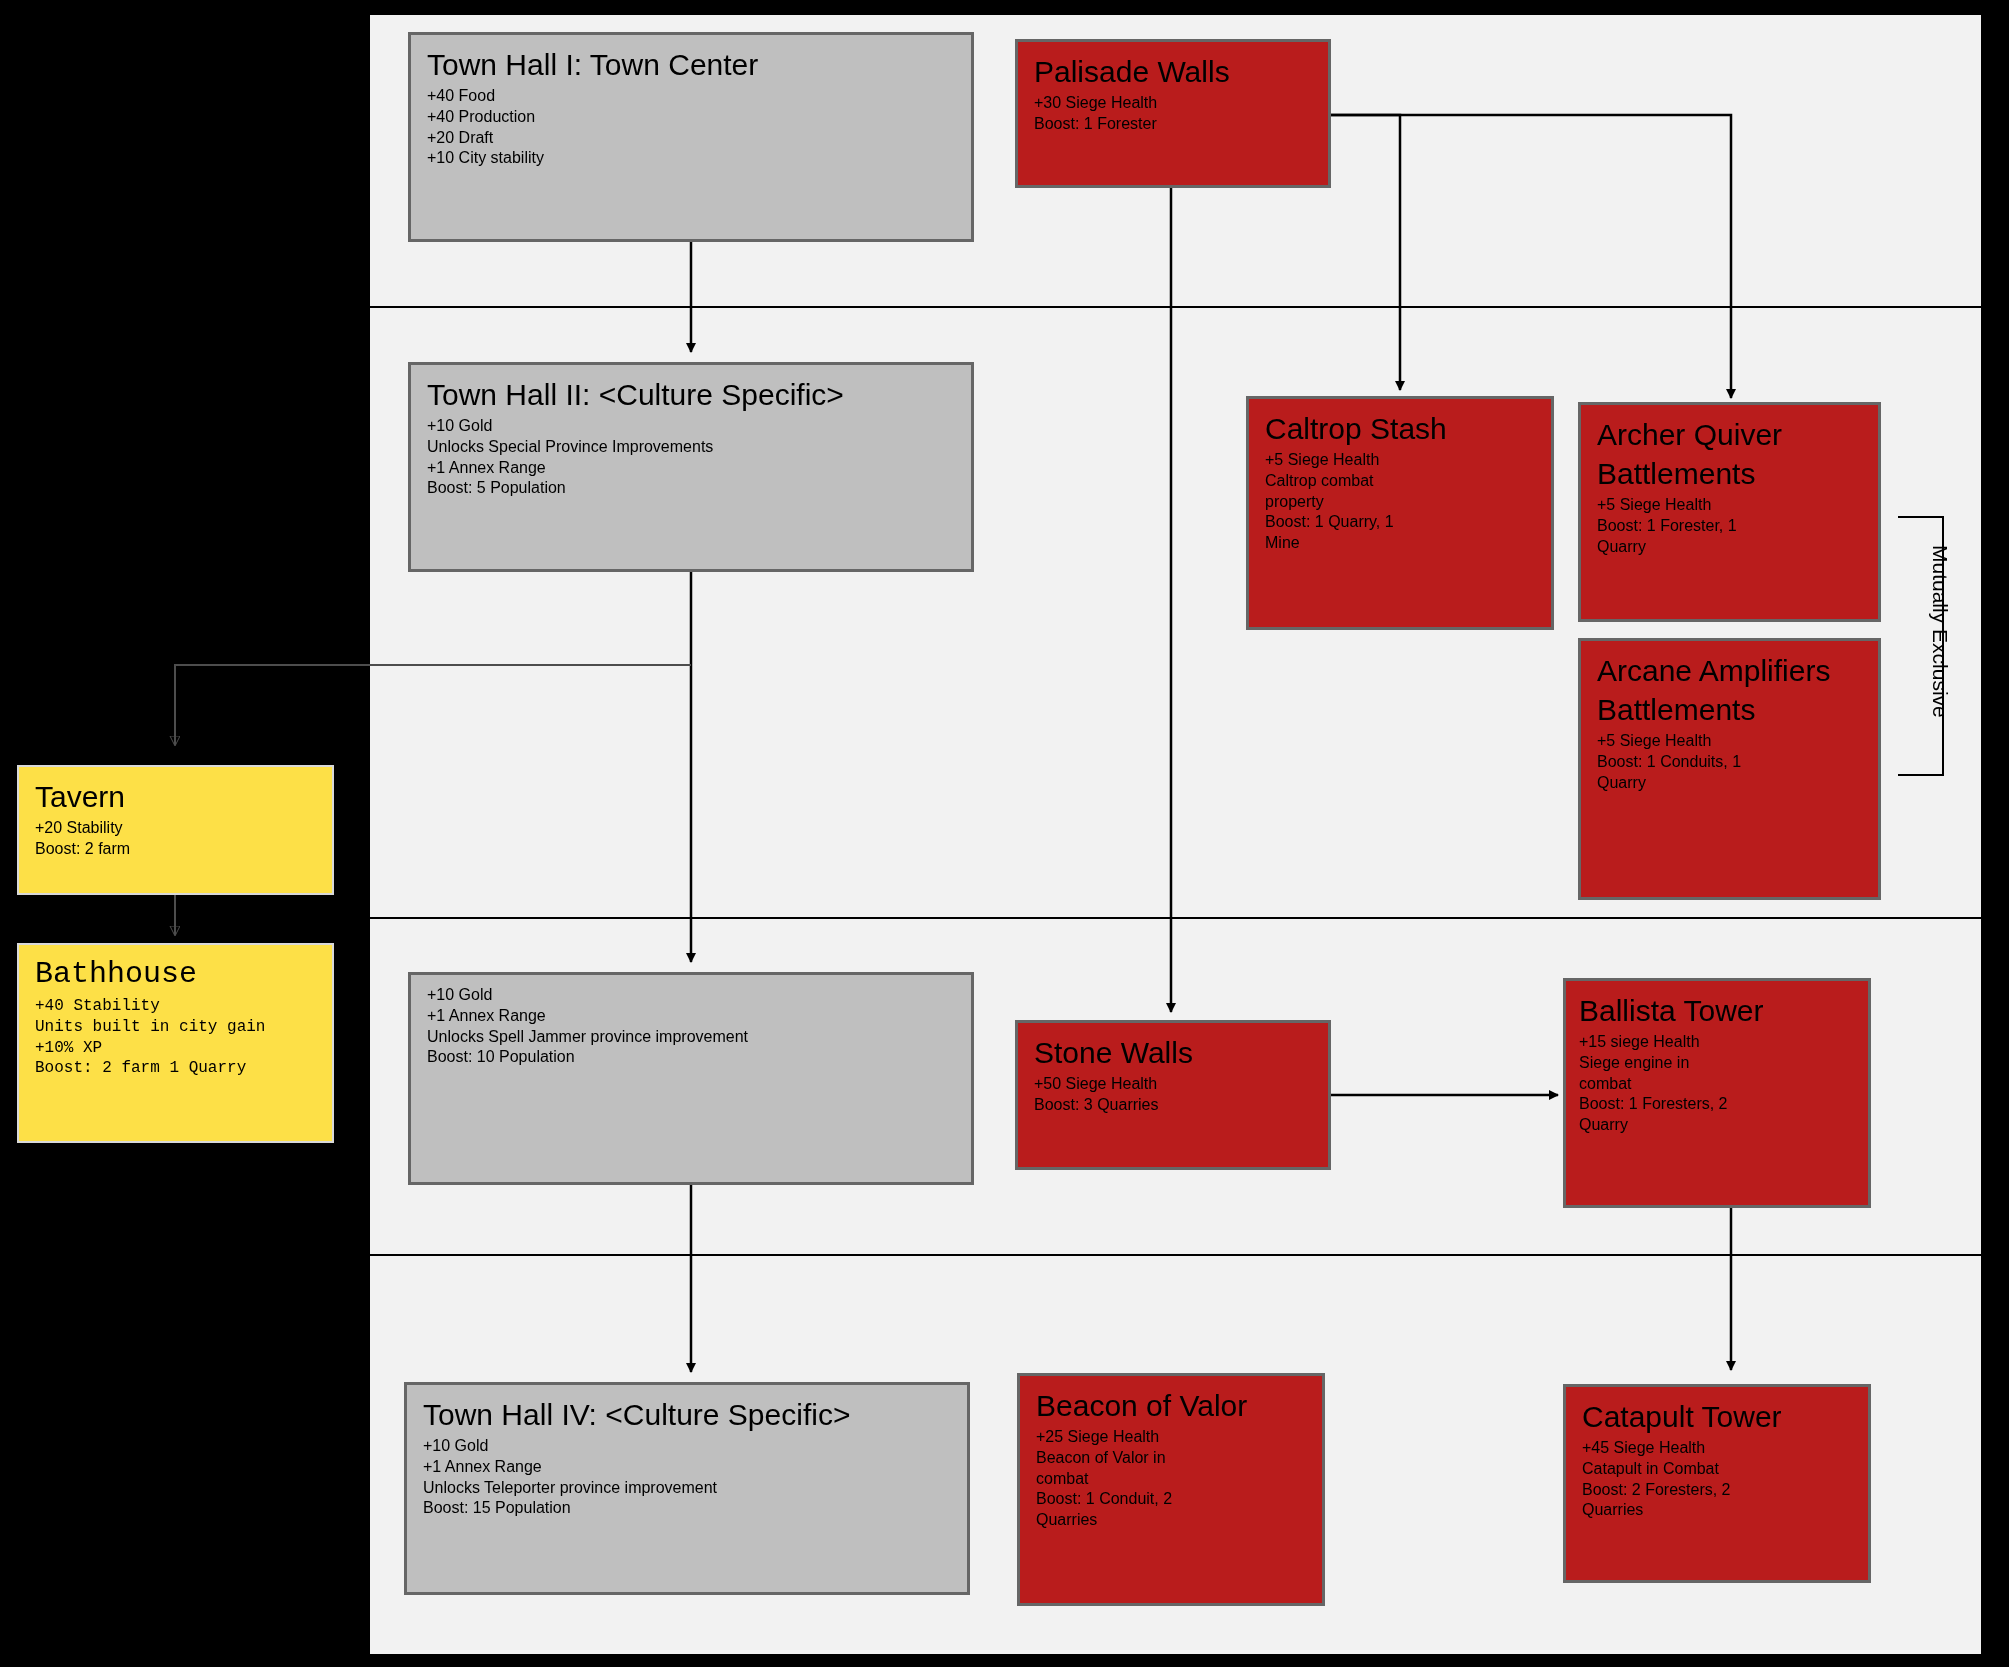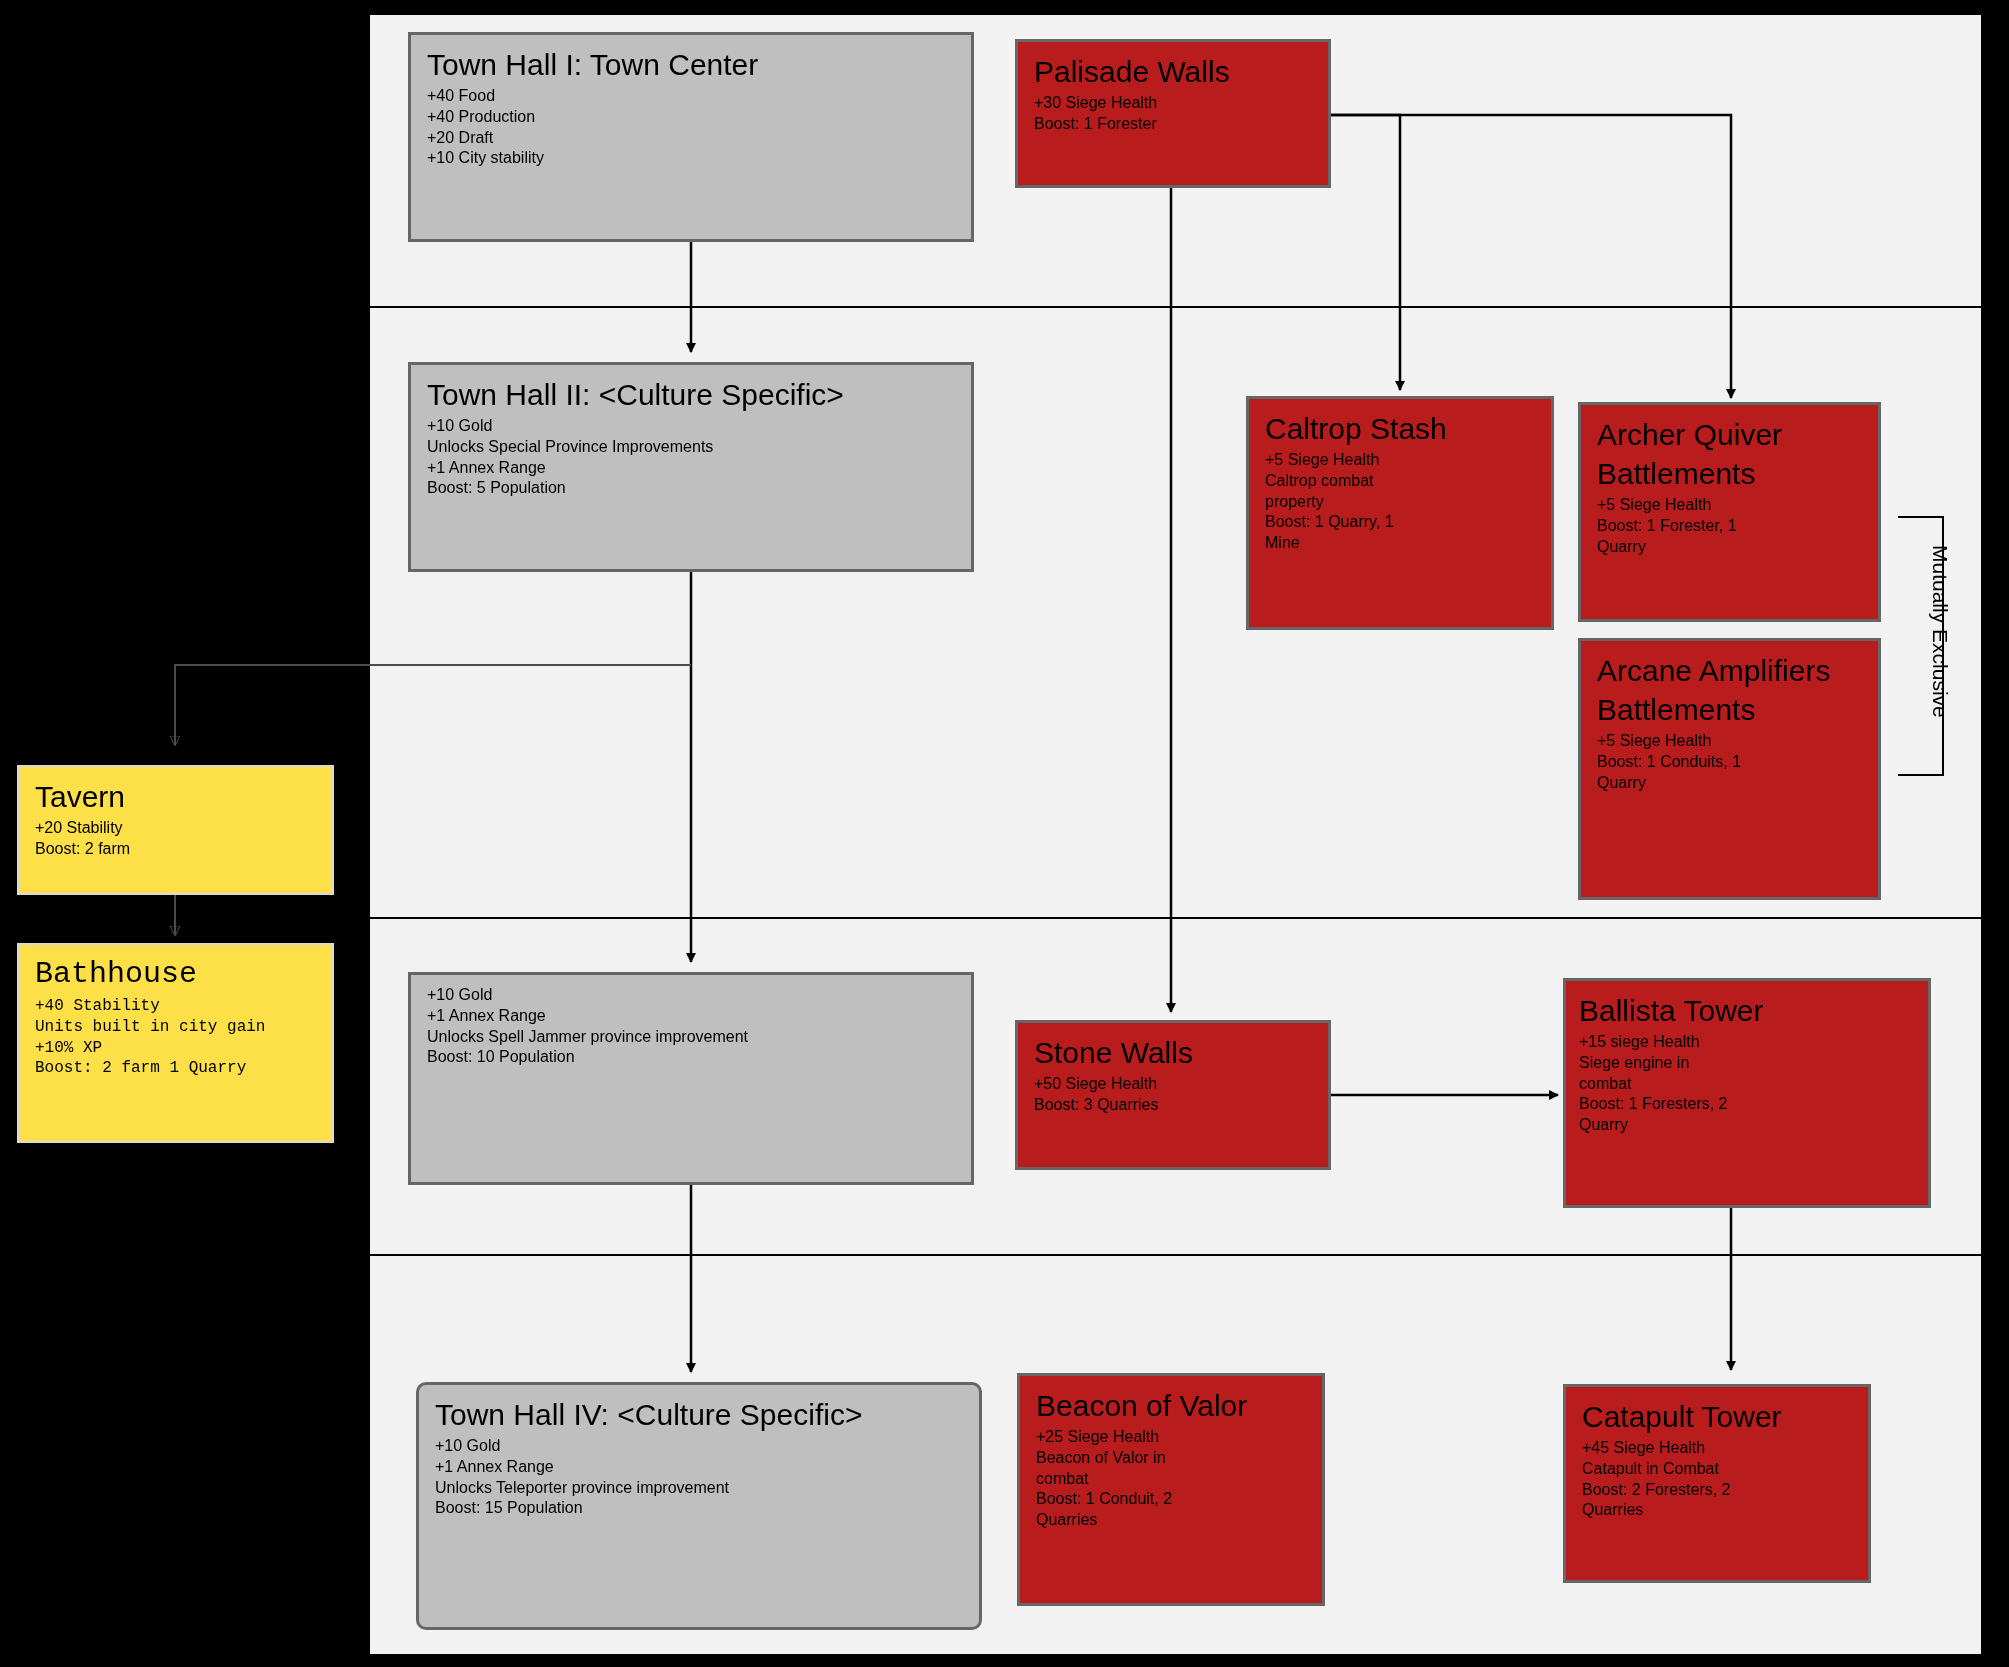--- a/index.html
+++ b/index.html
@@ -206,30 +206,30 @@
     <div class="line">Unlocks Spell Jammer province improvement</div>
     <div class="line">Boost: 10 Population</div>
   </div>
 
   <div class="node orange" style="left:1015px; top:1020px; width:316px; height:150px;">
     <div class="title">Stone Walls</div>
     <div class="line">+50 Siege Health</div>
     <div class="line">Boost: 3 Quarries</div>
   </div>
 
-  <div class="node orange" style="left:1563px; top:978px; width:368px; height:230px;padding-left:13px;">
+  <div class="node orange" style="left:1563px; top:978px; width:308px; height:230px;padding-left:13px;">
     <div class="title">Ballista Tower</div>
     <div class="line">+15 siege Health</div>
     <div class="line">Siege engine in</div>
     <div class="line">combat</div>
     <div class="line">Boost: 1 Foresters, 2</div>
     <div class="line">Quarry</div>
   </div>
 
-  <div class="node grey" style="left:416px; top:1382px; width:566px; height:248px;border-radius:10px;">
+  <div class="node grey" style="left:404px; top:1382px; width:566px; height:213px;">
     <div class="title">Town Hall IV: &lt;Culture Specific&gt;</div>
     <div class="line">+10 Gold</div>
     <div class="line">+1 Annex Range</div>
     <div class="line">Unlocks Teleporter province improvement</div>
     <div class="line">Boost: 15 Population</div>
   </div>
 
   <div class="node orange" style="left:1017px; top:1373px; width:308px; height:233px;">
     <div class="title">Beacon of Valor</div>
     <div class="line">+25 Siege Health</div>

